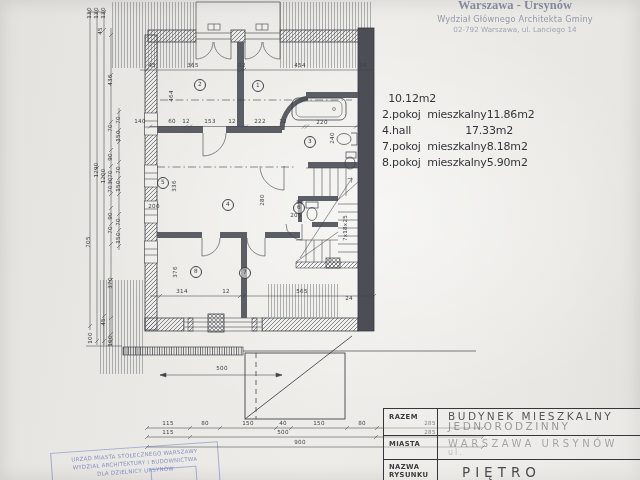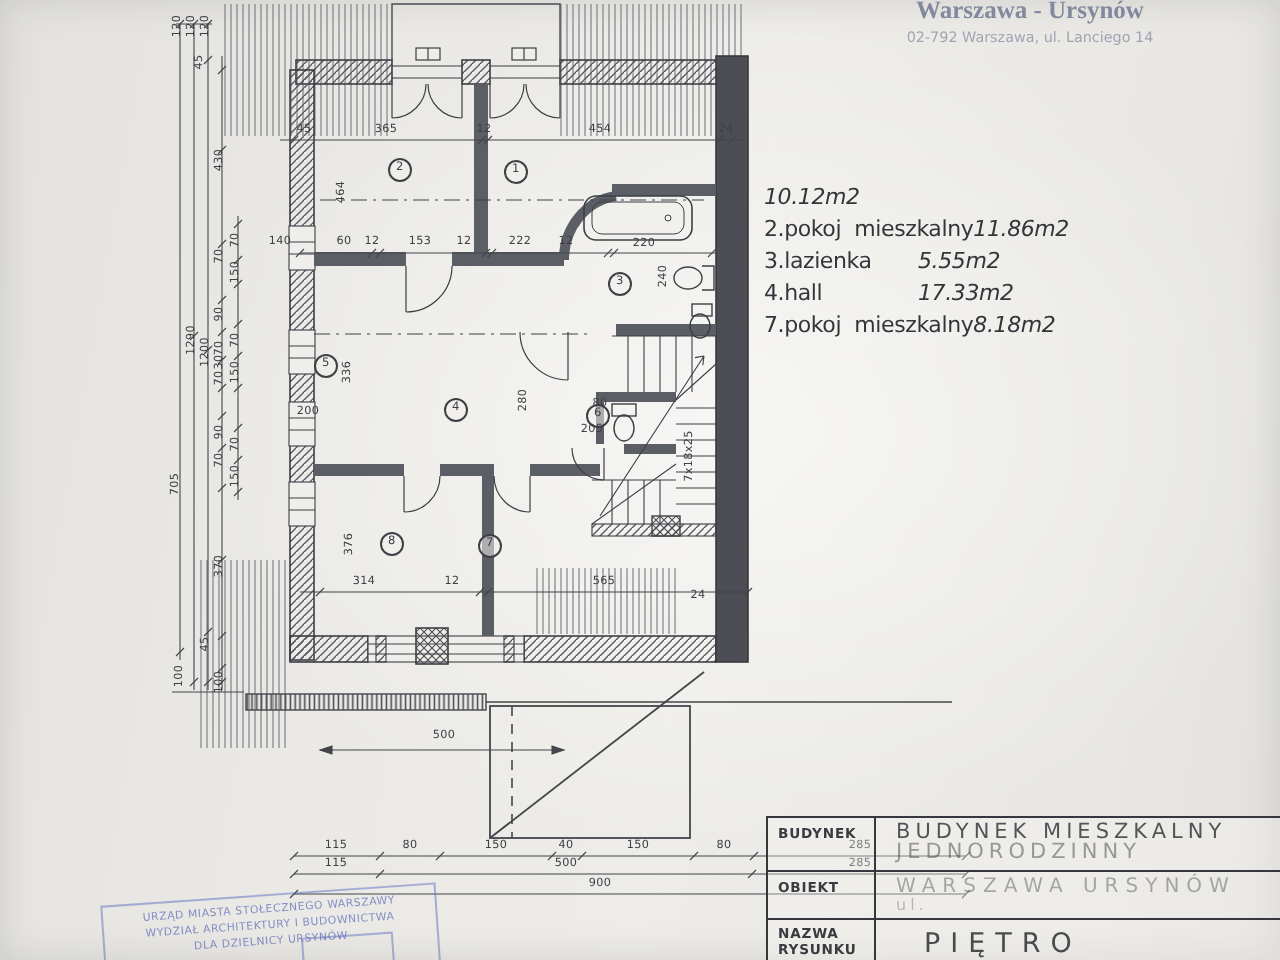--- a/index.html
+++ b/index.html
@@ -19,21 +19,21 @@
   
   .hdr{position:absolute;left:392px;top:-2px;width:246px;text-align:center;
     color:#717a93;filter:blur(.2px);}
   .hdr .h1{font-family:"Liberation Serif",serif;font-weight:bold;font-size:12.5px;opacity:.85;}
   .hdr .h2{font-size:8.2px;opacity:.72;margin-top:1px;letter-spacing:.2px;}
   .hdr .h3{font-size:7.2px;opacity:.62;margin-top:1px;}
   
   .rooms{position:absolute;left:382px;top:92px;width:131px;color:#34353b;}
   .room-row{display:flex;height:15.9px;font-size:11px;white-space:pre;letter-spacing:-.2px;}
   .rn{flex:1;}
-  .ra{width:54px;text-align:left;font-style:italic;}
+  .ra{width:54px;text-align:right;}
   .razem{display:flex;height:16px;font-size:11px;}
   .razem .rn{text-align:right;padding-right:6px;letter-spacing:.5px;}
   
   .tblock{position:absolute;left:383px;top:408px;width:262px;height:80px;
     border:1.5px solid #36373c;color:#2e2f34;background:rgba(248,247,243,.35);}
   .trow{display:flex;border-bottom:1.2px solid #36373c;}
   .tlab{width:54px;border-right:1.2px solid #36373c;font-size:6.8px;font-weight:bold;
     letter-spacing:.4px;color:#3a3b40;padding:4px 0 0 5px;box-sizing:border-box;}
   .tval{flex:1;padding-left:10px;overflow:hidden;}
   .ob1{font-size:10.5px;letter-spacing:2.5px;opacity:.8;margin-top:1px;}
@@ -276,43 +276,44 @@
       <span class="ann" style="left: 362px; top: 424px;">80</span>
       <span class="ann" style="left: 430px; top: 424px;">285</span>
       <span class="ann" style="left: 168px; top: 433px;">115</span>
       <span class="ann" style="left: 283px; top: 433px;">500</span>
       <span class="ann" style="left: 430px; top: 433px;">285</span>
       <span class="ann" style="left: 300px; top: 443px;">900</span>
     </div>
 
   <div class="hdr">
     <div class="h1">Warszawa - Ursynów</div>
+    <div class="h2">Wydział Głównego Architekta Gminy</div>
     <div class="h3">02-792 Warszawa, ul. Lanciego 14</div>
   </div>
 
   <div class="rooms">
     <div id="room-rows">
         <div class="room-row"><span class="ra">10.12m2</span></div>
         <div class="room-row"><span class="rn">2.pokoj  mieszkalny</span><span class="ra">11.86m2</span></div>
-        <div class="room-row"><span class="rn">3.lazienka</span><span class="ra">5.55m2</span></div>
         <div class="room-row"><span class="rn">4.hall</span><span class="ra">17.33m2</span></div>
         <div class="room-row"><span class="rn">7.pokoj  mieszkalny</span><span class="ra">8.18m2</span></div>
+        <div class="room-row"><span class="rn">8.pokoj  mieszkalny</span><span class="ra">5.90m2</span></div>
       </div>
   </div>
 
   <div class="tblock">
     <div class="trow" style="height:26px">
-      <div class="tlab">BUDYNEK</div>
+      <div class="tlab">RAZEM</div>
       <div class="tval">
         <div class="ob1">BUDYNEK MIESZKALNY</div>
         <div class="ob2">JEDNORODZINNY</div>
       </div>
     </div>
     <div class="trow" style="height:23px">
-      <div class="tlab">OBIEKT</div>
+      <div class="tlab">MIASTA</div>
       <div class="tval">
         <div class="ad1">WARSZAWA URSYNÓW</div>
         <div class="ad2">ul.</div>
       </div>
     </div>
     <div class="trow" style="height:23px;border-bottom:1.2px solid #36373c">
       <div class="tlab" style="padding-top:3px">
         <div>NAZWA</div>
         <div>RYSUNKU</div>
       </div>

